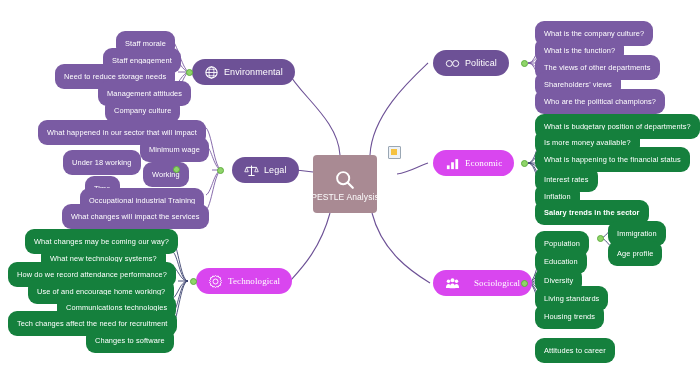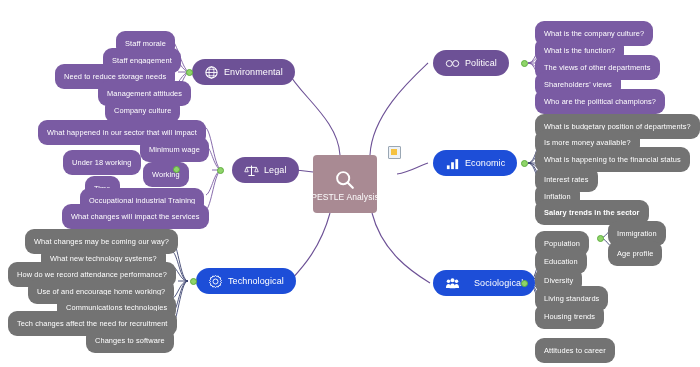--- a/index.html
+++ b/index.html
@@ -40,29 +40,29 @@
   .badge .pg{position:absolute;left:2px;top:2px;width:6px;height:6px;background:#f5c242;}
 
   
   .branch{
     border-radius:13px;height:26px;padding:0 12px;gap:5px;
     justify-content:flex-start;
     font-size:9px;
   }
   .branch .bicon{width:15px;height:15px;flex:0 0 auto;}
   .b-purple{background:#6d5196;}
-  .b-navy{background:#1d4ed8;}
+  .b-navy{background:#d946ef;font-family:Liberation Serif, serif;}
 
   
   .leaf{
     border-radius:9px;height:25px;padding:0 9px;
     font-size:7.4px;
   }
   .l-purple{background:#7a5ba3;}
-  .l-navy{background:#737373;}
+  .l-navy{background:#15803d;}
 
   .dot{
     position:absolute;width:7px;height:7px;border-radius:50%;
     background:#8fd46a;border:1px solid #5fae3e;box-sizing:border-box;
   }
 </style>
 </head>
 <body>
 
 <div id="canvas">

